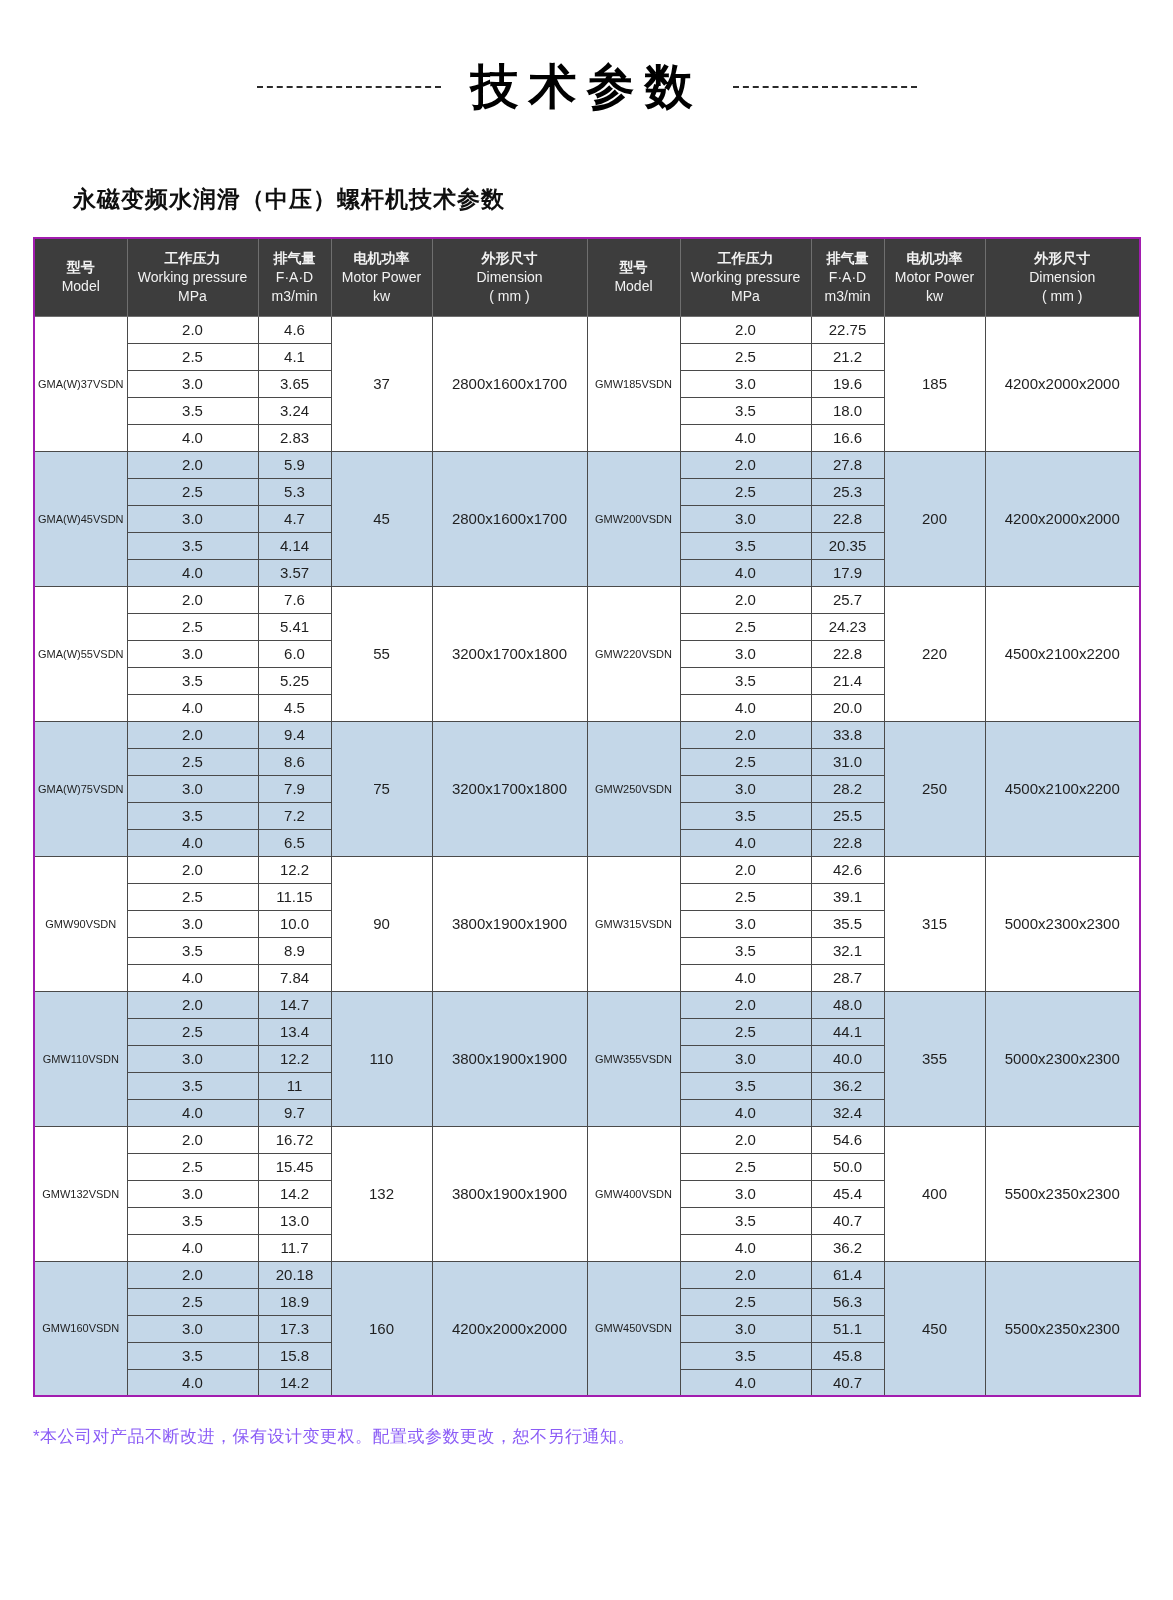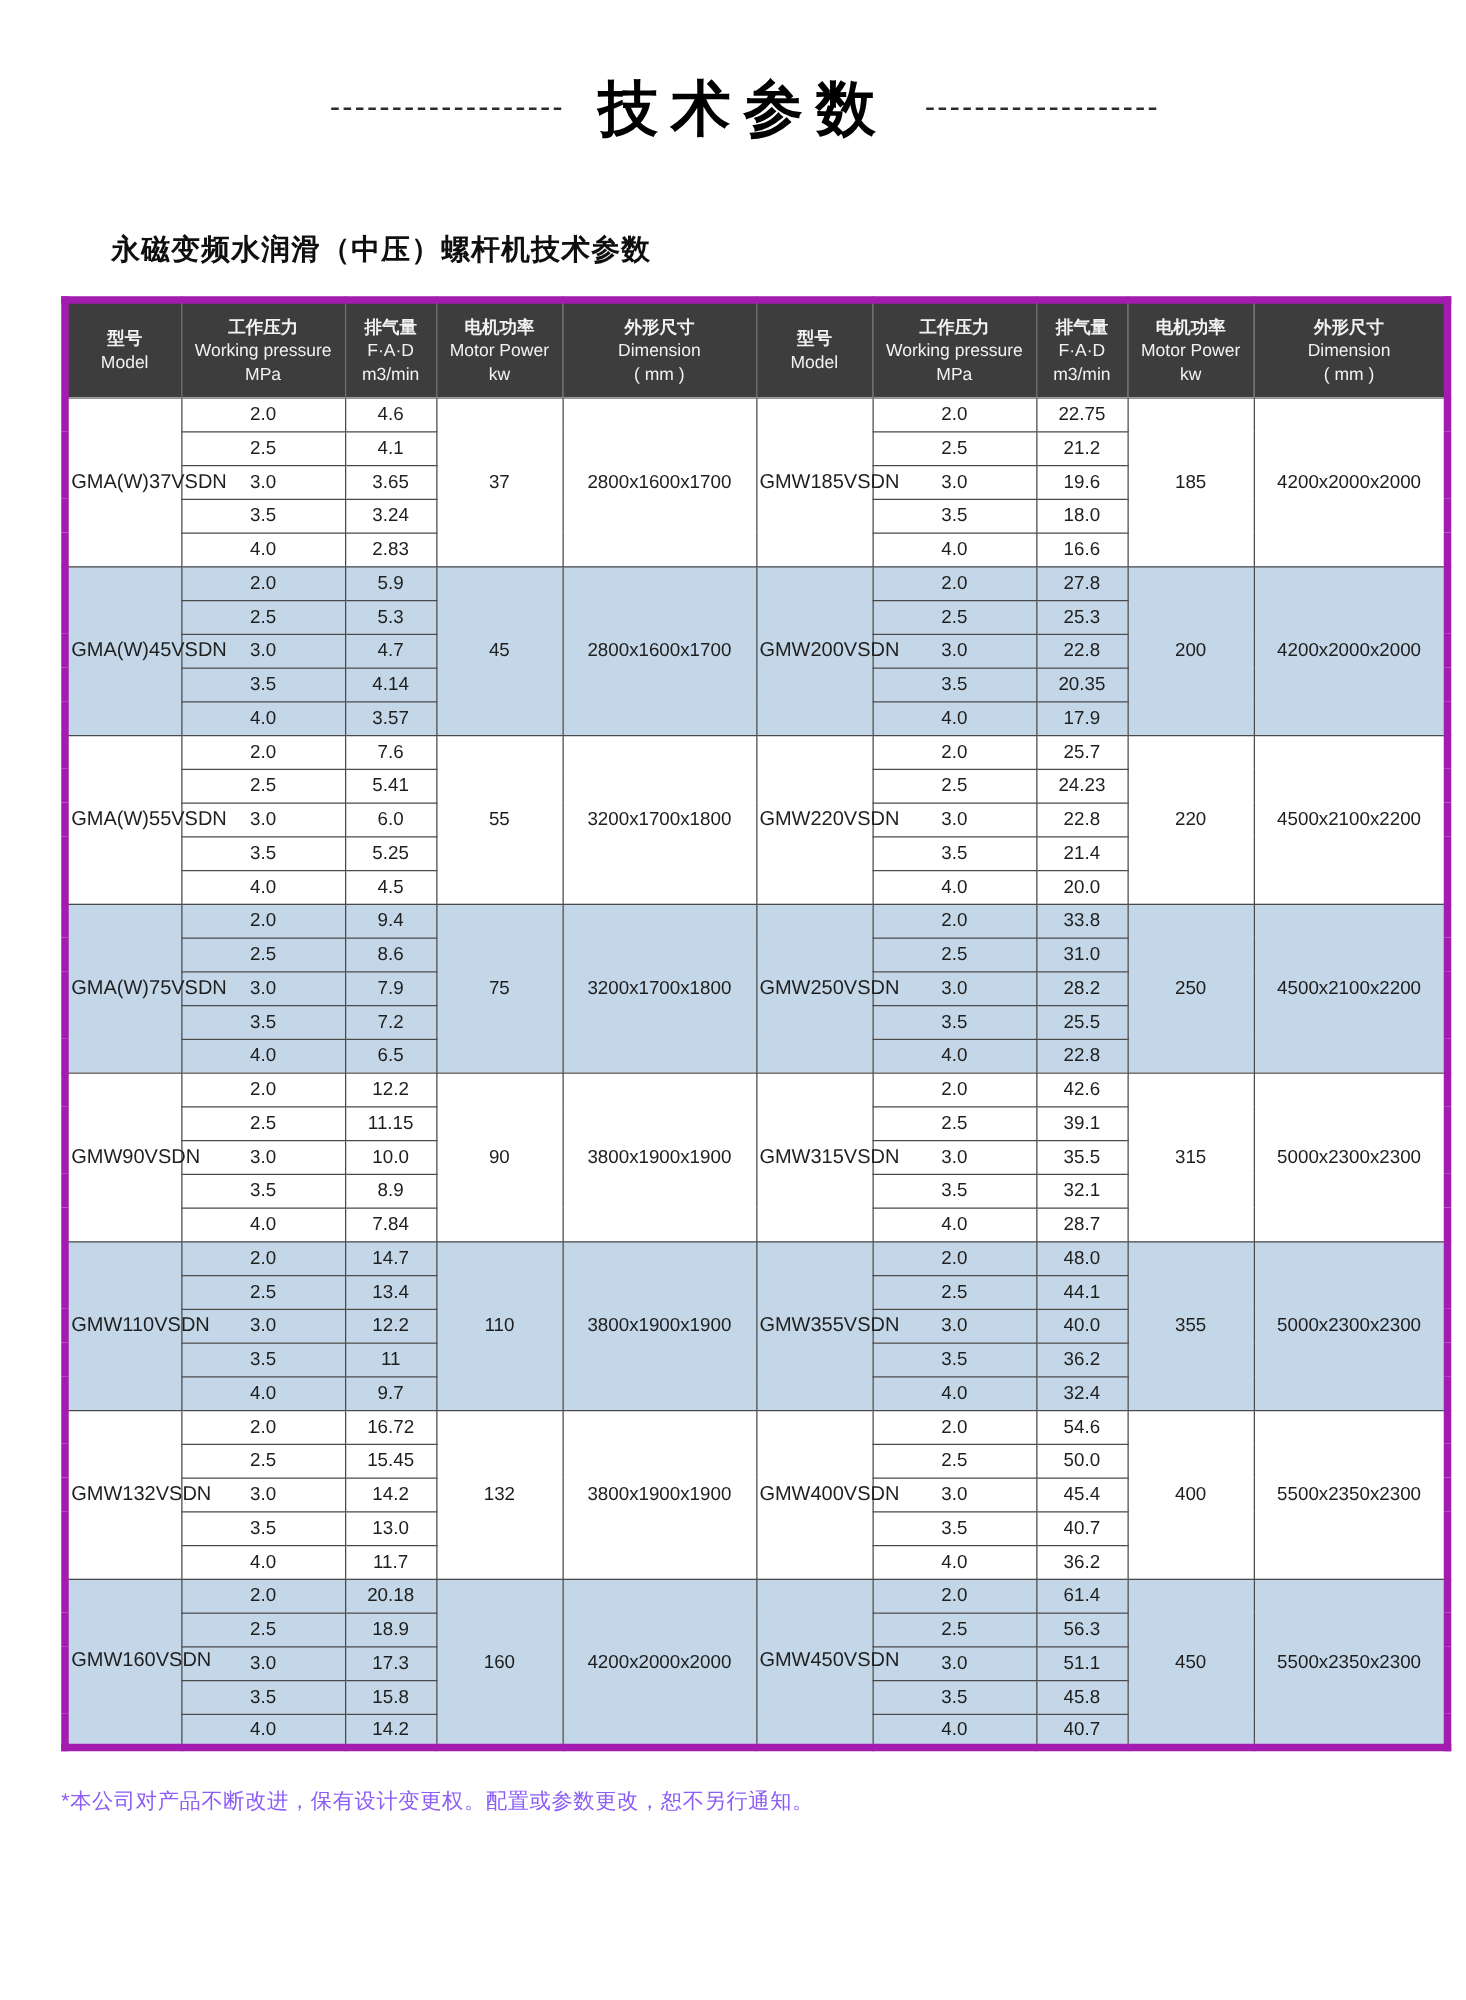--- a/index.html
+++ b/index.html
@@ -4,21 +4,21 @@
 <style>
   * { margin: 0; padding: 0; box-sizing: border-box; }
   html, body { background: #ffffff; }
   body {
     width: 1173px;
     height: 1600px;
     font-family: "Liberation Sans", sans-serif;
     color: #1a1a1a;
     position: relative;
   }
-  .page { padding: 30px 33px 0 49px; }
+  .page { padding: 30px 33px 0 33px; }
 
   
   .title-row {
     display: flex;
     align-items: center;
     justify-content: center;
     gap: 30px;
     margin-top: 12px;
     height: 90px;
   }
@@ -44,21 +44,21 @@
     letter-spacing: 1px;
     margin-left: 40px;
   }
 
   
   table.spec {
     margin-top: 22px;
     width: 1107px;
     border-collapse: collapse;
     table-layout: fixed;
-    border: 6px solid #a21caf;
+    border: 2px solid #a21caf;
   }
   col.c-model { width: 93px; }
   col.c-press { width: 131px; }
   col.c-fad   { width: 73px; }
   col.c-power { width: 101px; }
   col.c-dim   { width: 155px; }
 
   th {
     background: #3d3d3d;
     color: #f2f2f2;
@@ -76,21 +76,21 @@
   td {
     border: 1px solid #4a4a4a;
     text-align: center;
     vertical-align: middle;
     height: 27px;
     font-size: 15px;
     color: #1f1f1f;
     background: #ffffff;
     padding: 0 2px;
   }
-  td.model-cell { font-size: 16px; letter-spacing: 0; margin-top: 16px; }
+  td.model-cell { font-size: 11px; letter-spacing: 0; margin-top: 16px; }
   tr.shaded td { background: #c4d7e8; }
 
   .footnote {
     margin-top: 28px;
     font-size: 17px;
     color: #8b5cf6;
     letter-spacing: 0.5px;
   }
 </style>
 </head>

